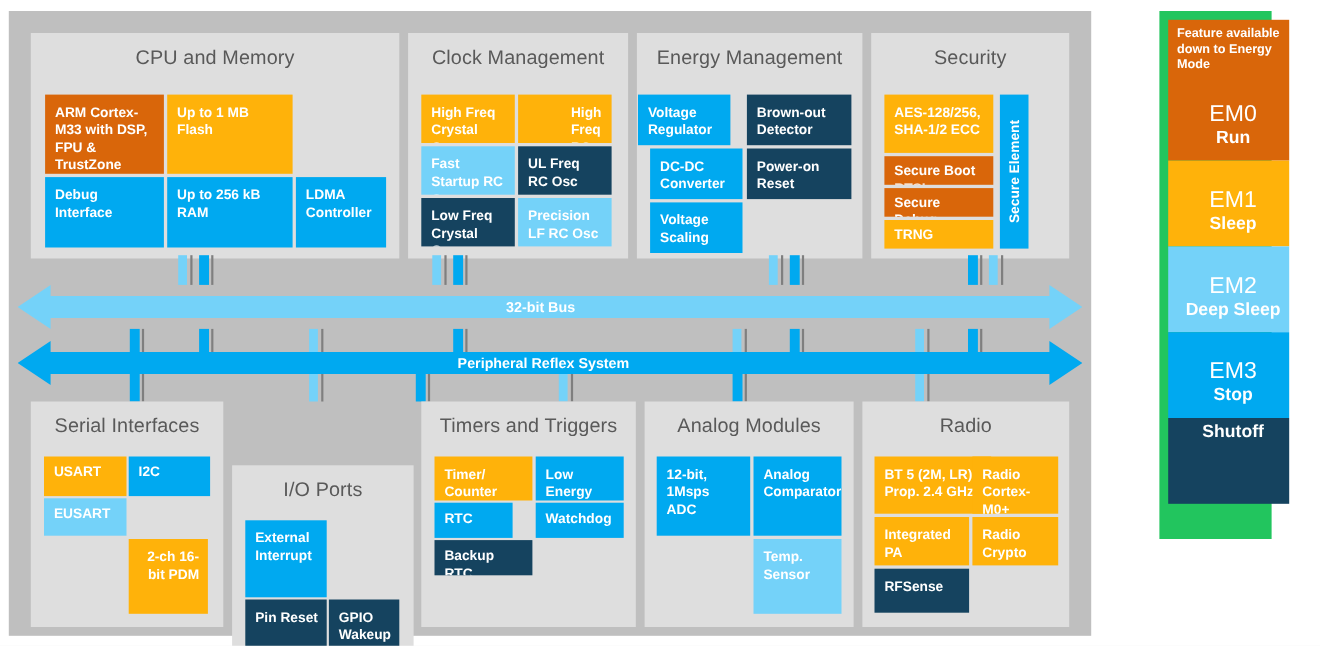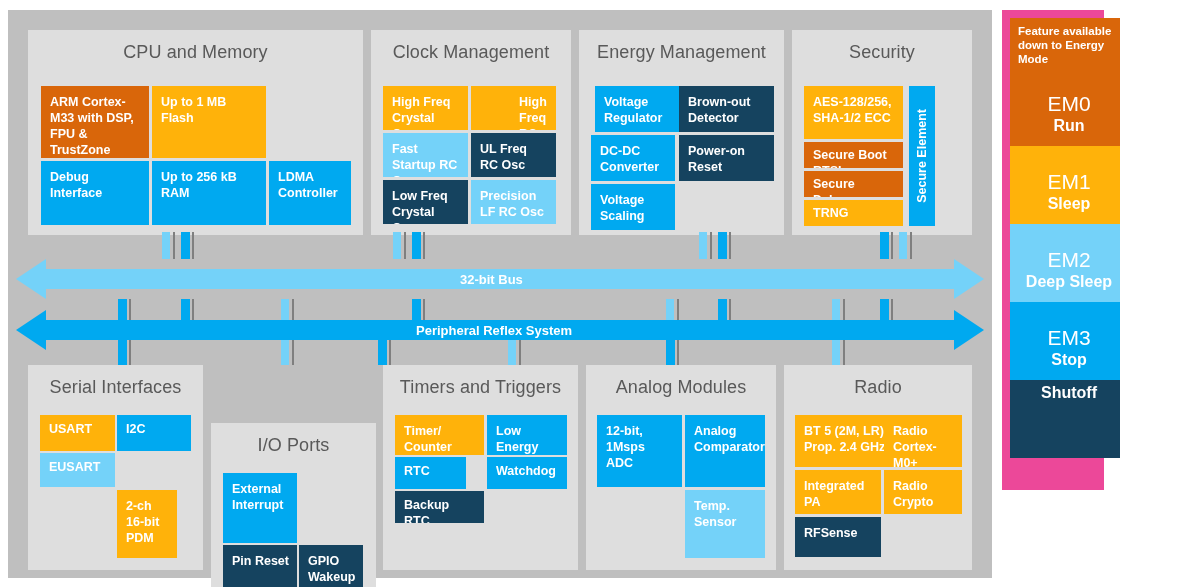--- a/index.html
+++ b/index.html
@@ -10,22 +10,22 @@
   }
   .page{position:relative;width:1200px;height:587px;background:#ffffff;}
 
   
   .frame{
     position:absolute;left:8px;top:10px;width:984px;height:568px;
     background:#bfbfbf;
   }
   
   .legend-frame{
-    position:absolute;left:1002px;top:10px;width:102px;height:480px;
-    background:#ec4899;
+    position:absolute;left:1054px;top:10px;width:102px;height:480px;
+    background:#22c55e;
   }
 
   
   .panel{
     position:absolute;background:#dedede;
   }
   .panel-title{
     position:absolute;left:0;right:0;top:0;height:44px;
     display:flex;align-items:center;justify-content:center;
     color:#595959;font-size:18px;font-weight:400;letter-spacing:.1px;
@@ -104,21 +104,21 @@
         <div class="blk c-lightblue" style="left:12px;top:103px;width:85px;height:44px;">Fast Startup RC Osc</div>
         <div class="blk c-navy" style="left:100px;top:103px;width:85px;height:44px;">UL Freq RC Osc</div>
         <div class="blk c-navy" style="left:12px;top:150px;width:85px;height:44px;">Low Freq Crystal Osc</div>
         <div class="blk c-lightblue" style="left:100px;top:150px;width:85px;height:44px;">Precision LF RC Osc</div>
       </div>
     </div>
 
     <div class="panel" style="left:571px;top:20px;width:205px;height:205px;">
       <div class="panel-title">Energy Management</div>
       <div class="cells">
-        <div class="blk c-blue" style="left:16px;top:56px;width:84px;height:46px;">Voltage Regulator</div>
+        <div class="blk c-blue" style="left:1px;top:56px;width:84px;height:46px;">Voltage Regulator</div>
         <div class="blk c-navy" style="left:100px;top:56px;width:95px;height:46px;">Brown-out Detector</div>
         <div class="blk c-blue" style="left:12px;top:105px;width:84px;height:46px;">DC-DC Converter</div>
         <div class="blk c-navy" style="left:100px;top:105px;width:95px;height:46px;">Power-on Reset</div>
         <div class="blk c-blue" style="left:12px;top:154px;width:84px;height:46px;">Voltage Scaling</div>
       </div>
     </div>
 
     <div class="panel" style="left:784px;top:20px;width:180px;height:205px;">
       <div class="panel-title">Security</div>
       <div class="cells">
@@ -195,21 +195,21 @@
     <div class="conn gl" style="left:669px;top:330px;height:25px;"></div>
     <div class="conn lb" style="left:824px;top:330px;width:8px;height:25px;"></div>
     <div class="conn gl" style="left:835px;top:330px;height:25px;"></div>
 
     <div class="panel" style="left:20px;top:355px;width:175px;height:205px;">
       <div class="panel-title">Serial Interfaces</div>
       <div class="cells">
         <div class="blk c-orange" style="left:12px;top:50px;width:75px;height:36px;padding-top:6px;">USART</div>
         <div class="blk c-blue" style="left:89px;top:50px;width:74px;height:36px;padding-top:6px;">I2C</div>
         <div class="blk c-lightblue" style="left:12px;top:88px;width:75px;height:34px;padding-top:6px;">EUSART</div>
-        <div class="blk c-orange" style="left:89px;top:125px;width:60px;height:68px;">2-ch 16-bit PDM</div>
+        <div class="blk c-orange" style="left:89px;top:125px;width:72px;height:68px;text-align:right;">2-ch 16-bit PDM</div>
       </div>
     </div>
 
     <div class="panel" style="left:203px;top:374px;width:165px;height:166px;margin-top:39px;">
       <div class="panel-title">I/O Ports</div>
       <div class="cells">
         <div class="blk c-blue" style="left:12px;top:50px;width:74px;height:70px;">External Interrupt</div>
         <div class="blk c-navy" style="left:12px;top:122px;width:74px;height:70px;">Pin Reset</div>
         <div class="blk c-navy" style="left:88px;top:122px;width:64px;height:70px;">GPIO Wakeup</div>
       </div>

